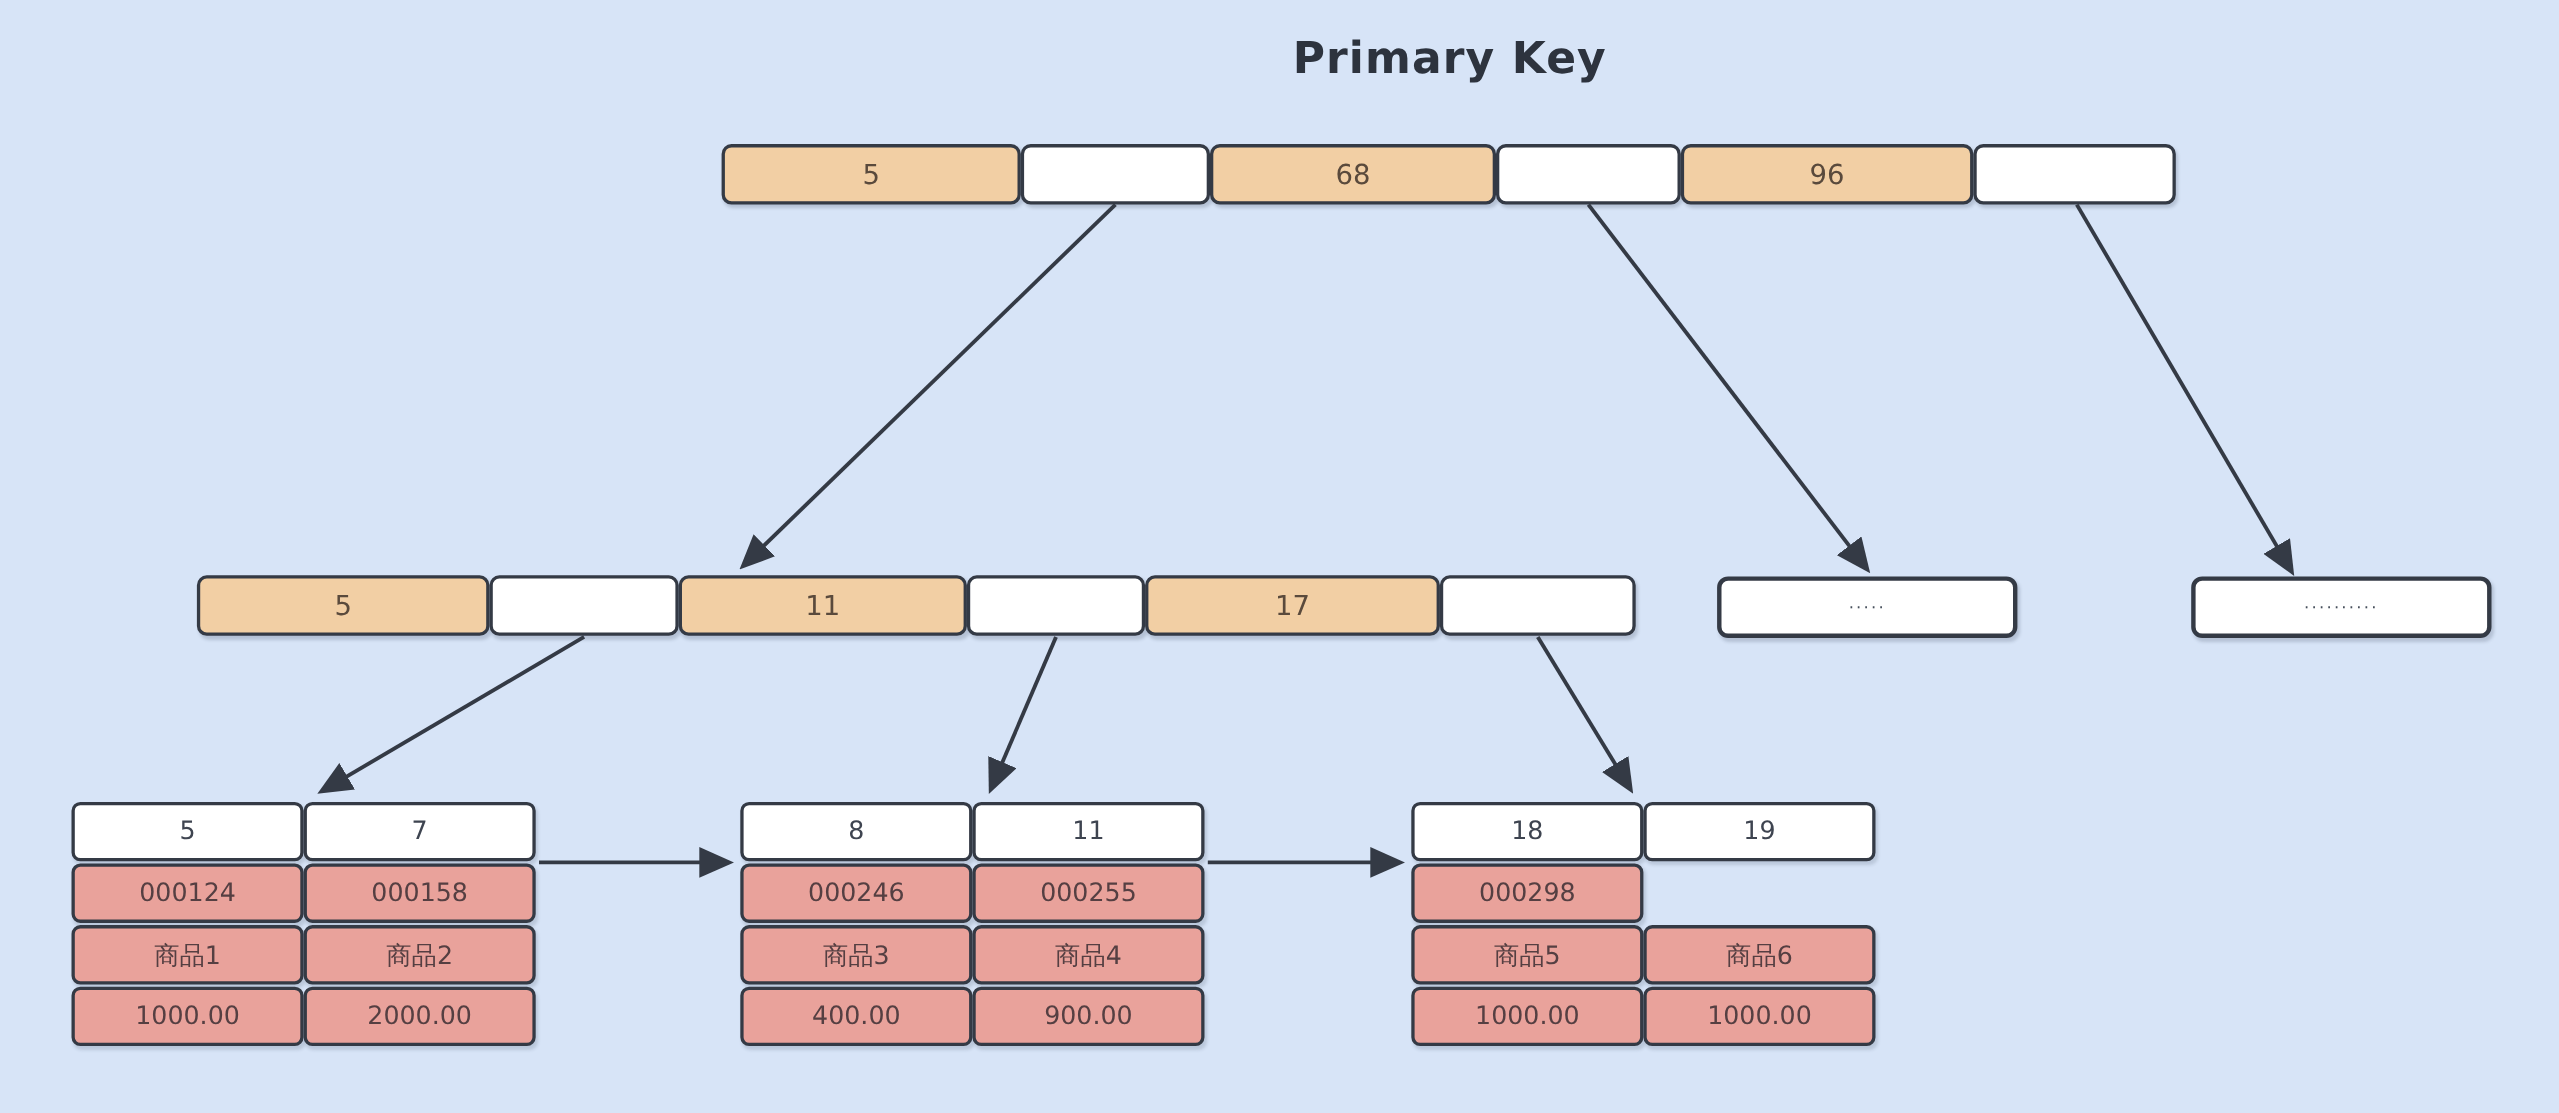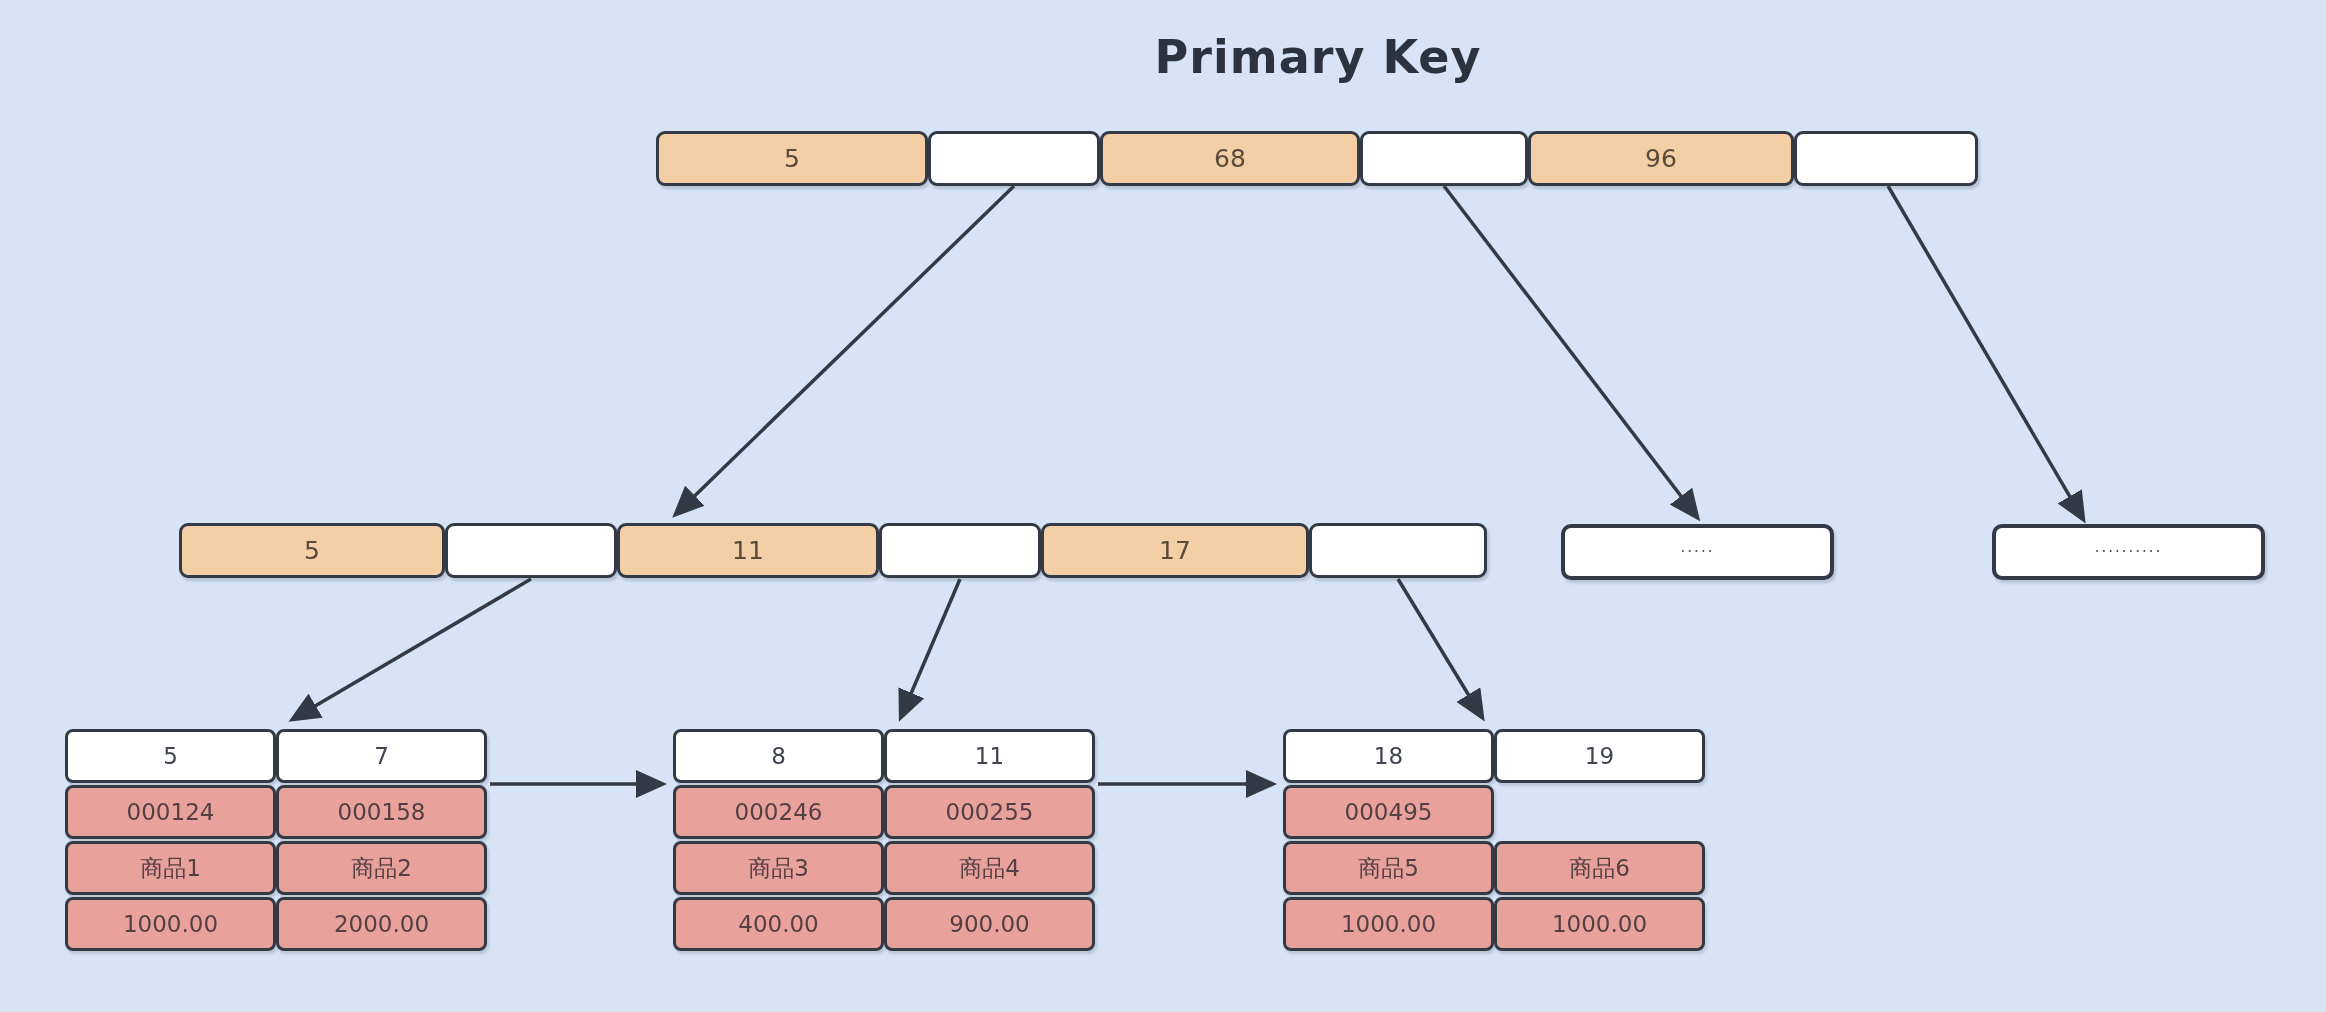--- a/index.html
+++ b/index.html
@@ -4,21 +4,21 @@
 <style>
   :root{
     --bg:#d7e4f7; --line:#343a45; --key-fill:#f2cfa4; --record-fill:#e9a29b;
     --empty-fill:#ffffff; --title-text:#2d333e; --key-text:#5a4a3c;
     --record-text:#553f42; --header-text:#3e4450; --dots-text:#454e5a;
   }
   html,body{margin:0;padding:0;}
   body{background:var(--bg);font-family:"DejaVu Sans","Liberation Sans",sans-serif;}
   .stage{position:relative;width:2326px;height:1012px;background:var(--bg);overflow:hidden;}
   .title{position:absolute;left:656px;width:1324px;top:30px;text-align:center;
-         font-size:46px;font-weight:bold;color:var(--title-text);letter-spacing:1px;}
+         font-size:40px;font-weight:bold;color:var(--title-text);letter-spacing:1px;}
   .node{position:absolute;display:flex;}
   .cell{box-sizing:border-box;height:55px;border:3px solid var(--line);border-radius:9px;
         display:flex;align-items:center;justify-content:center;font-size:25px;
         box-shadow:2px 3px 3px rgba(30,40,60,0.18);}
   .cell.key{background:var(--key-fill);color:var(--key-text);}
   .cell.ptr{background:var(--empty-fill);}
   .root{left:656px;top:131px;}
   .internal{left:179px;top:523px;}
   .r1{width:272px;} .r2{width:172px;} .r3{width:260px;} .r4{width:168px;} .r5{width:266px;text-align:center;} .r6{width:184px;}
   .i1{width:266px;} .i2{width:172px;} .i3{width:262px;} .i4{width:162px;} .i5{width:268px;} .i6{width:178px;}
@@ -109,21 +109,21 @@
       <div class="lcell rec">900.00</div>
     </div>
   </div>
 
   <div class="leaf leaf3">
     <div class="lrow">
       <div class="lcell head">18</div>
       <div class="lcell head">19</div>
     </div>
     <div class="lrow">
-      <div class="lcell rec">000495</div>
+      <div class="lcell rec">000298</div>
     </div>
     <div class="lrow">
       <div class="lcell rec">商品5</div>
       <div class="lcell rec">商品6</div>
     </div>
     <div class="lrow">
       <div class="lcell rec">1000.00</div>
       <div class="lcell rec">1000.00</div>
     </div>
   </div>

